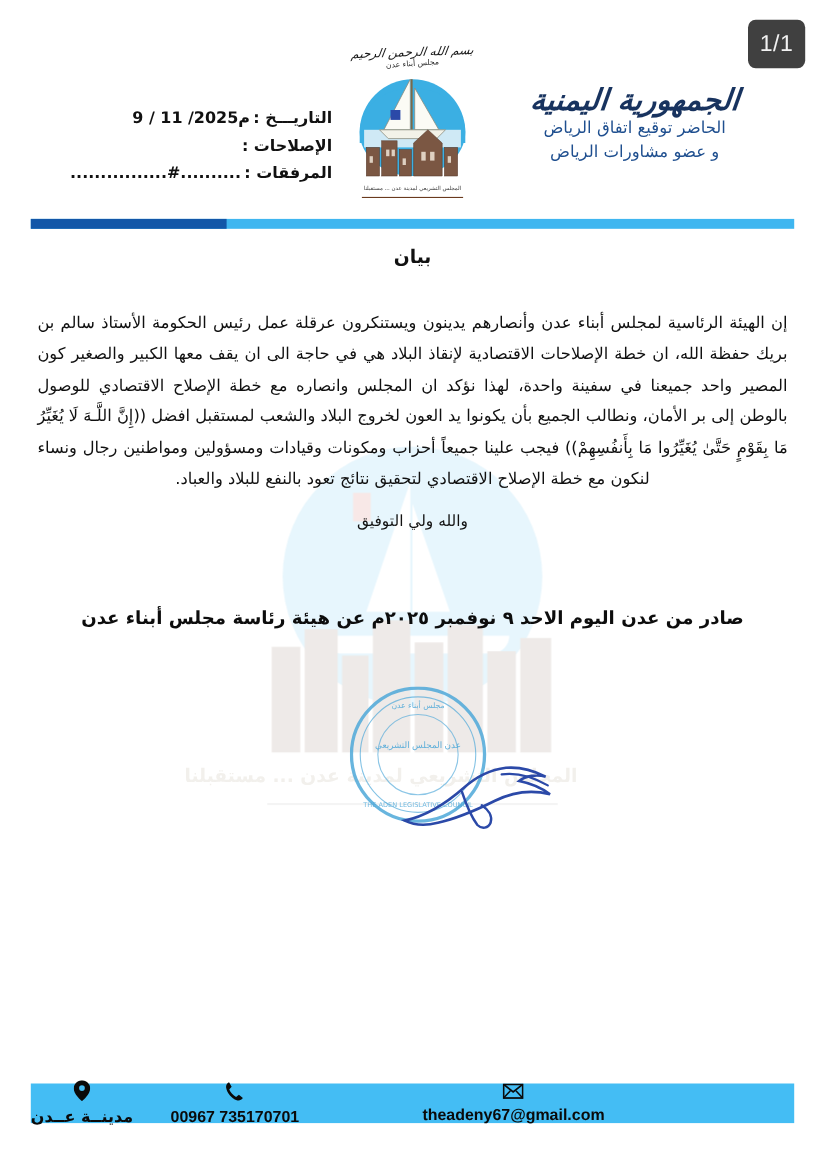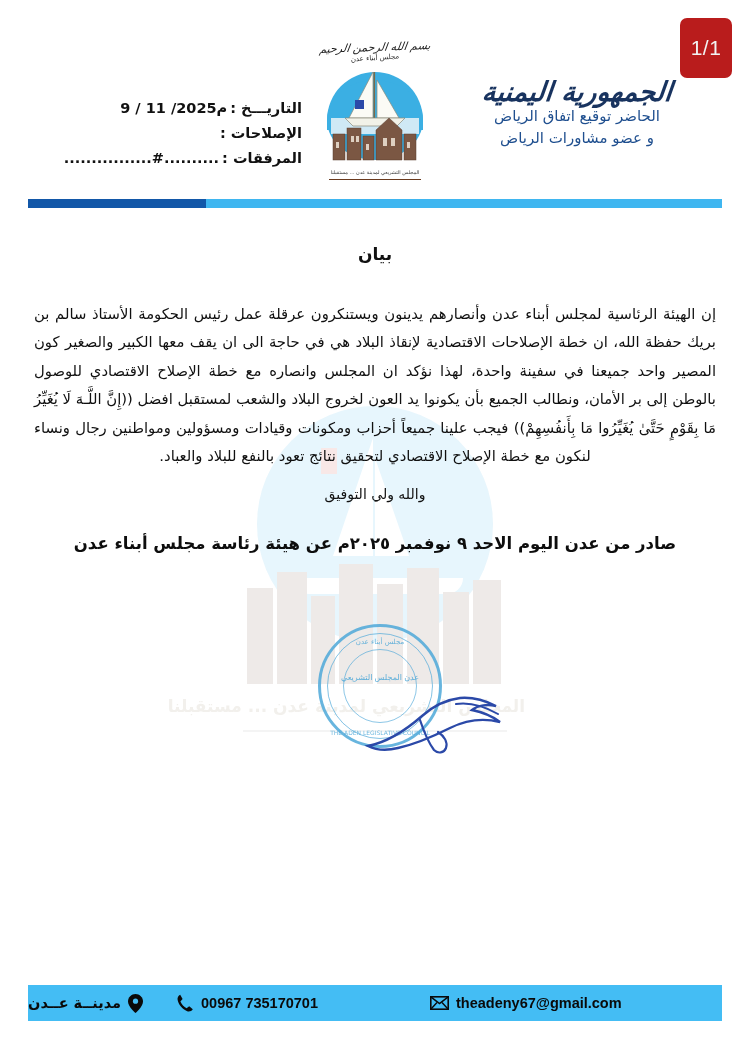--- a/index.html
+++ b/index.html
@@ -15,22 +15,22 @@
   #page {
     position:relative;
     width:750px; height:1049px;
     background:#ffffff;
     overflow:hidden;
   }
 
   
   #page-badge {
     position:absolute; top:18px; right:18px;
-    width:52px; height:60px;
-    background:#b91c1c;
+    width:52px; height:44px;
+    background:#404040;
     border-radius:7px;
     color:#f2f2f2;
     font-family:"Liberation Sans", sans-serif;
     font-size:21px; font-weight:400;
     display:flex; align-items:center; justify-content:center;
     letter-spacing:0.5px;
     direction:ltr;
     z-index:60;
   }
 
@@ -255,21 +255,21 @@
   }
   #signature {
     position:absolute; top:690px; left:360px;
     width:170px; height:70px;
     z-index:6;
     pointer-events:none;
   }
 
   
   #content {
-    position:absolute; top:244px; left:34px;
+    position:absolute; top:224px; left:34px;
     width:682px;
     z-index:3;
     direction:rtl;
   }
   #doc-title {
     text-align:center;
     font-family:"DejaVu Sans", sans-serif;
     font-size:17px; font-weight:700;
     color:#111111;
     margin-bottom:36px;
@@ -298,21 +298,21 @@
     font-family:"DejaVu Sans", sans-serif;
     font-size:14px;
     color:#111111;
     margin-top:16px;
   }
   #issued-line {
     text-align:center;
     font-family:"DejaVu Sans", sans-serif;
     font-size:16.5px; font-weight:700;
     color:#0d0d0d;
-    margin-top:32px;
+    margin-top:70px;
     letter-spacing:0.3px;
     white-space:nowrap;
   }
 
   
   #footer-bar {
     position:absolute; bottom:28px; left:28px;
     width:694px; height:36px;
     background:#44BDF4;
     display:flex;
@@ -322,20 +322,21 @@
     z-index:20;
   }
   .footer-item {
     display:flex;
     align-items:center;
     gap:7px;
     font-family:"Liberation Sans", sans-serif;
     font-size:14.5px; font-weight:700;
     color:#0a0a0a;
     white-space:nowrap;
+    flex-direction:column;
   }
   #footer-location { margin-right:34px; }
   #footer-phone    { margin-right:112px; direction:ltr; }
   #footer-email    { margin-right:108px; direction:ltr; }
   .footer-item .f-icon { display:flex; align-items:center; }
   .footer-item .f-text-ar { font-family:"DejaVu Sans", sans-serif; letter-spacing:1px; }
 </style>
 </head>
 <body>
 

